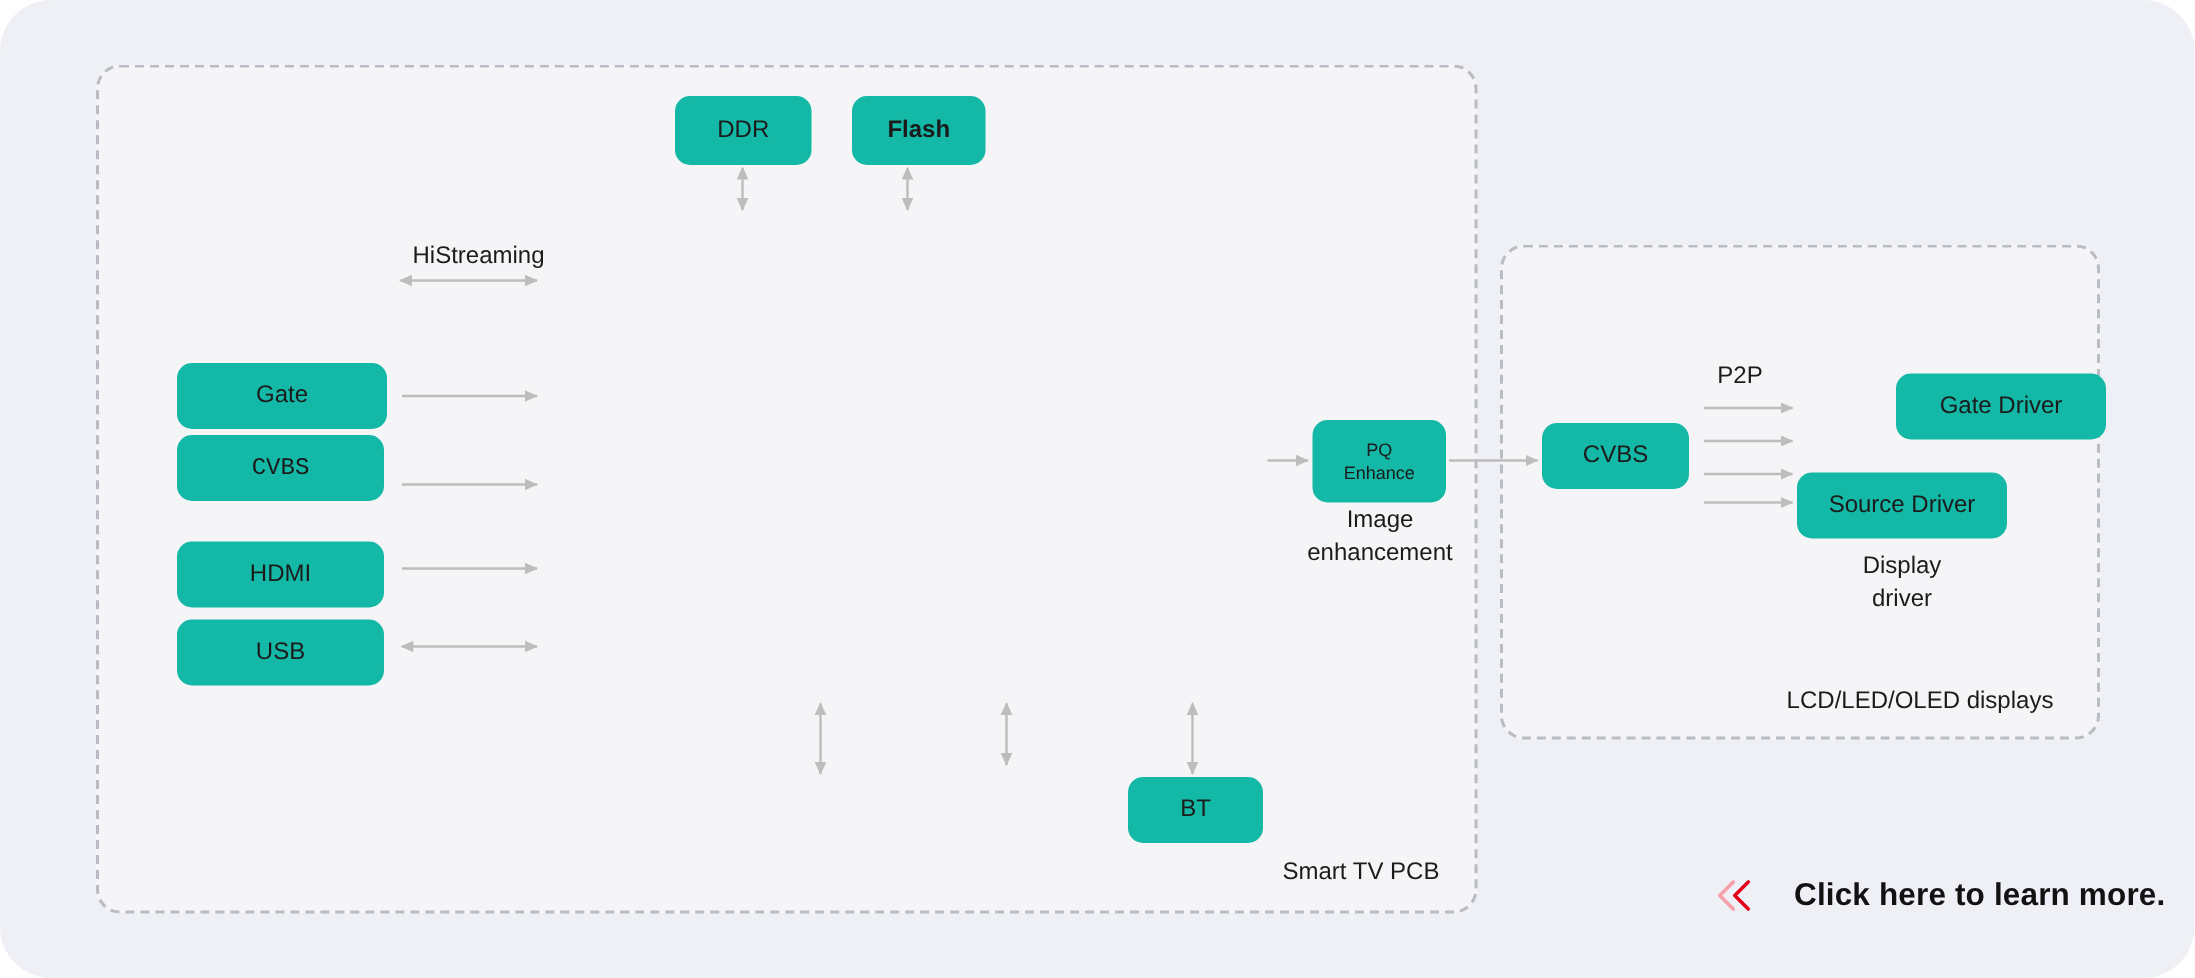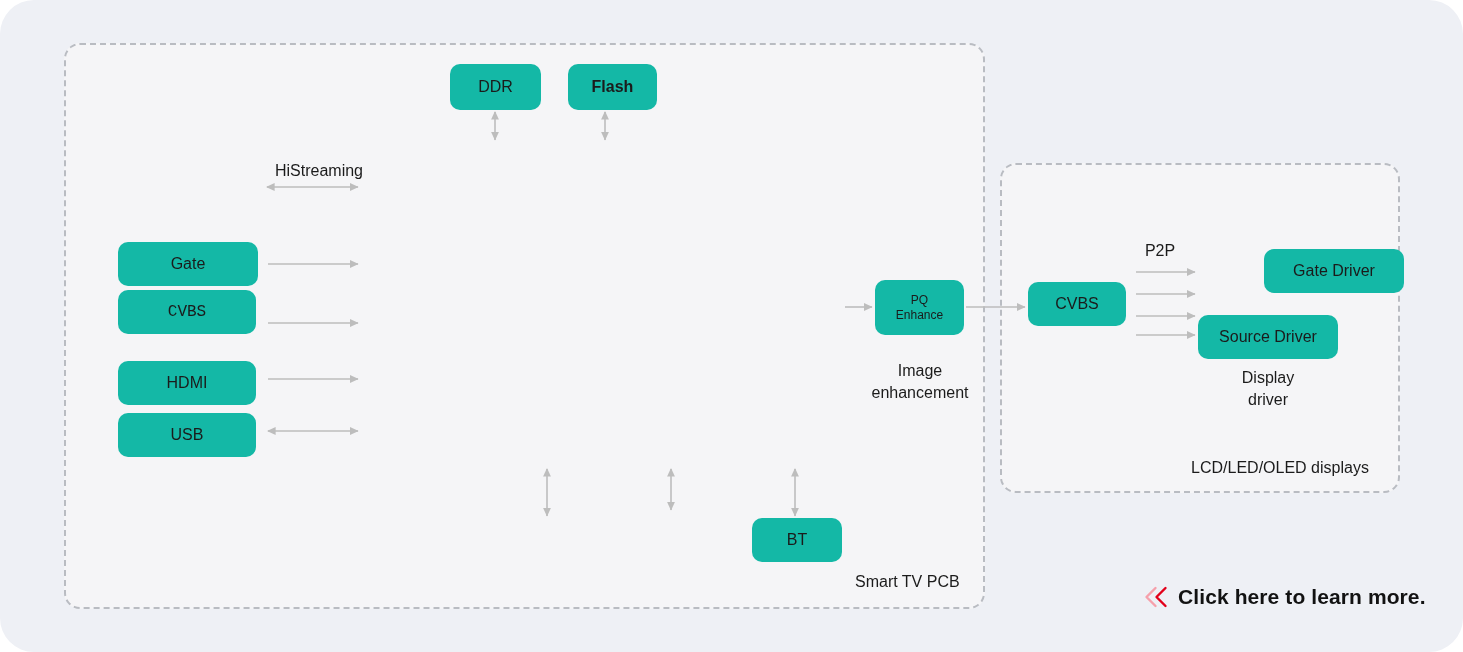--- a/index.html
+++ b/index.html
@@ -28,21 +28,21 @@
   .caption{position:absolute;color:#1b1b1b;font-size:16px;line-height:1.35;
            text-align:center;white-space:pre-line;}
   .caption.left{text-align:left;}
 
   
   #wires{position:absolute;left:0;top:0;width:1463px;height:652px;
          pointer-events:none;}
 
   
   #cta{position:absolute;left:1143px;top:585px;display:flex;
-       align-items:center;gap:9px;}
+       align-items:center;gap:27px;}
   #cta .label{font-size:21px;font-weight:bold;color:#121212;
               letter-spacing:.1px;white-space:nowrap;}
   #cta .chev{display:block;}
 </style>
 </head>
 <body>
 
 <div id="stage">
   <div id="card"></div>
 
@@ -98,21 +98,21 @@
 
   <div class="caption" style="left:251px;top:160px;width:136px;text-align:center;">HiStreaming</div>
 
   <div class="node" style="left:118px;top:242px;width:140px;height:44px;">Gate</div>
   <div class="node" style="left:118px;top:290px;width:138px;height:44px;font-family:Liberation Mono, monospace;">CVBS</div>
   <div class="node" style="left:118px;top:413px;width:138px;height:44px;">USB</div>
   <div class="node" style="left:118px;top:361px;width:138px;height:44px;">HDMI</div>
 
   <div class="node two-line" style="left:875px;top:280px;width:89px;height:55px;white-space:pre-line;">PQ
 Enhance</div>
-  <div class="caption" style="left:845px;top:360px;width:150px;">Image
+  <div class="caption" style="left:845px;top:336px;width:150px;">Image
 enhancement</div>
 
   <div class="node" style="left:1028px;top:282px;width:98px;height:44px;">CVBS</div>
 
   <div class="caption" style="left:1131px;top:240px;width:58px;">P2P</div>
 
   <div class="node" style="left:1264px;top:249px;width:140px;height:44px;">Gate Driver</div>
   <div class="node" style="left:1198px;top:315px;width:140px;height:44px;">Source Driver</div>
   <div class="caption" style="left:1198px;top:367px;width:140px;">Display
 driver</div>

